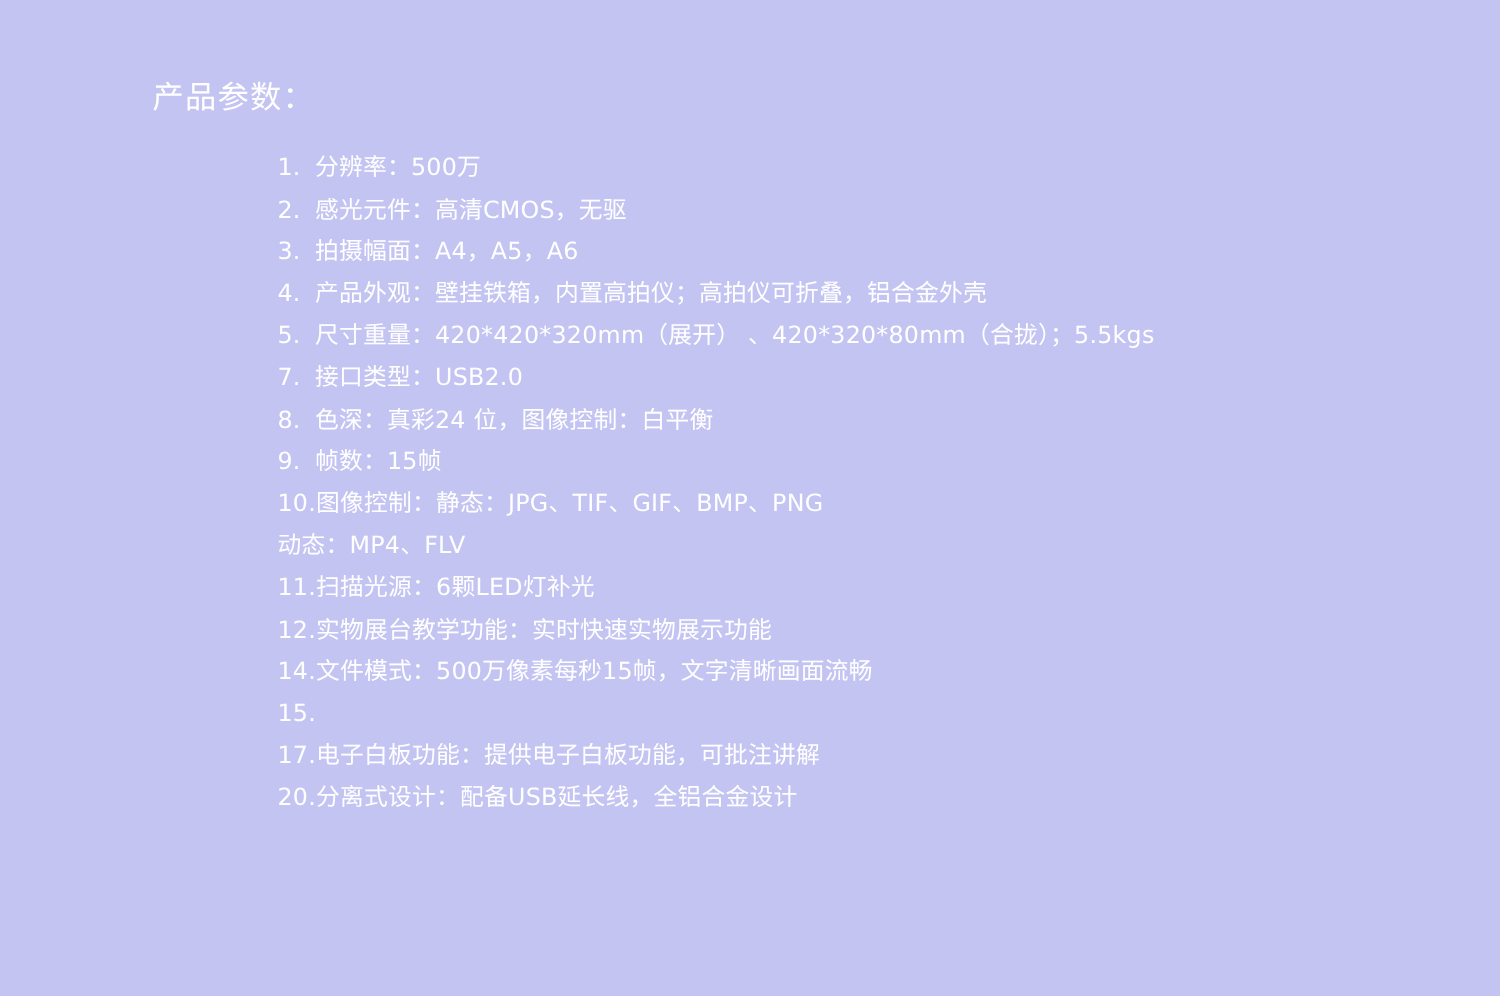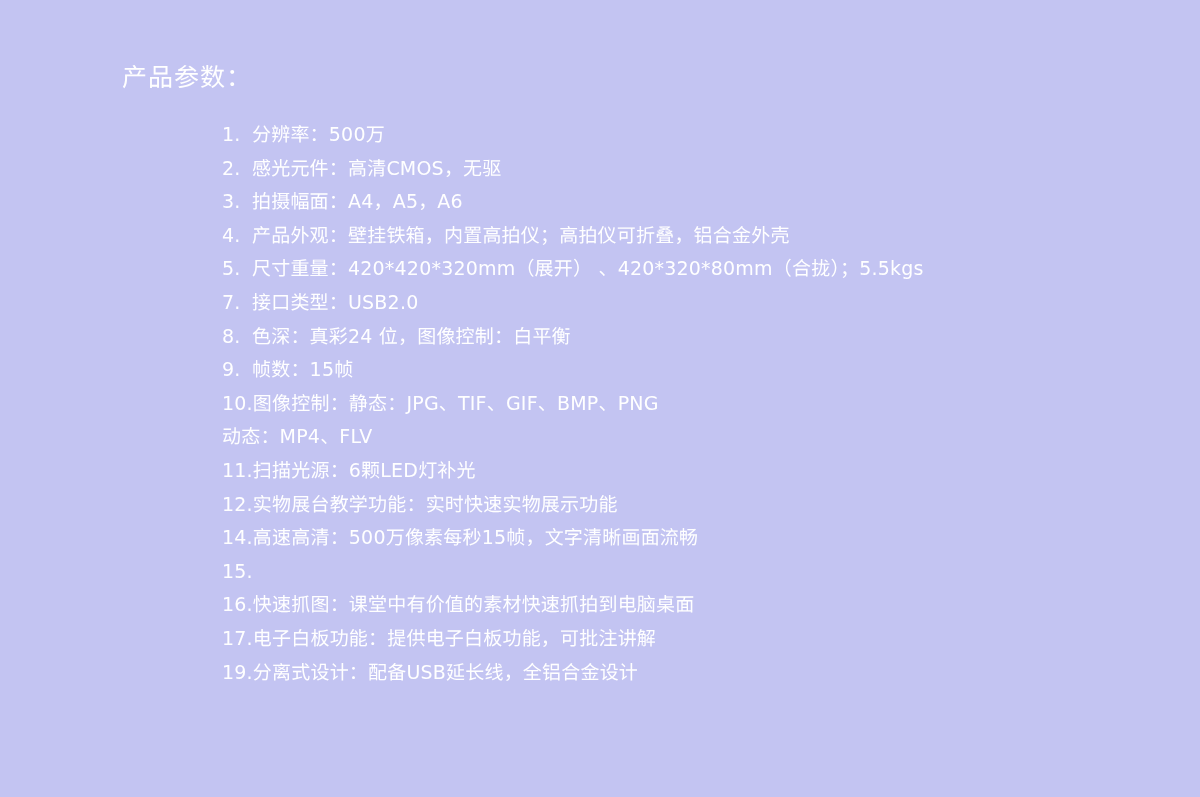--- a/index.html
+++ b/index.html
@@ -111,32 +111,28 @@
       <div class="spec-item">
         <span class="num">11.</span>
         <span class="txt">扫描光源：6颗LED灯补光</span>
       </div>
       <div class="spec-item">
         <span class="num">12.</span>
         <span class="txt">实物展台教学功能：实时快速实物展示功能</span>
       </div>
       <div class="spec-item">
         <span class="num">14.</span>
-        <span class="txt">高速高清：500万像素每秒15帧，文字清晰画面流畅</span>
+        <span class="txt">文件模式：500万像素每秒15帧，文字清晰画面流畅</span>
       </div>
       <div class="spec-item">
         <span class="num">15.</span>
-      </div>
-      <div class="spec-item">
-        <span class="num">16.</span>
-        <span class="txt">快速抓图：课堂中有价值的素材快速抓拍到电脑桌面</span>
       </div>
       <div class="spec-item">
         <span class="num">17.</span>
         <span class="txt">电子白板功能：提供电子白板功能，可批注讲解</span>
       </div>
       <div class="spec-item">
-        <span class="num">19.</span>
+        <span class="num">20.</span>
         <span class="txt">分离式设计：配备USB延长线，全铝合金设计</span>
       </div>
     </div>
 
 </div>
 
 </body></html>

